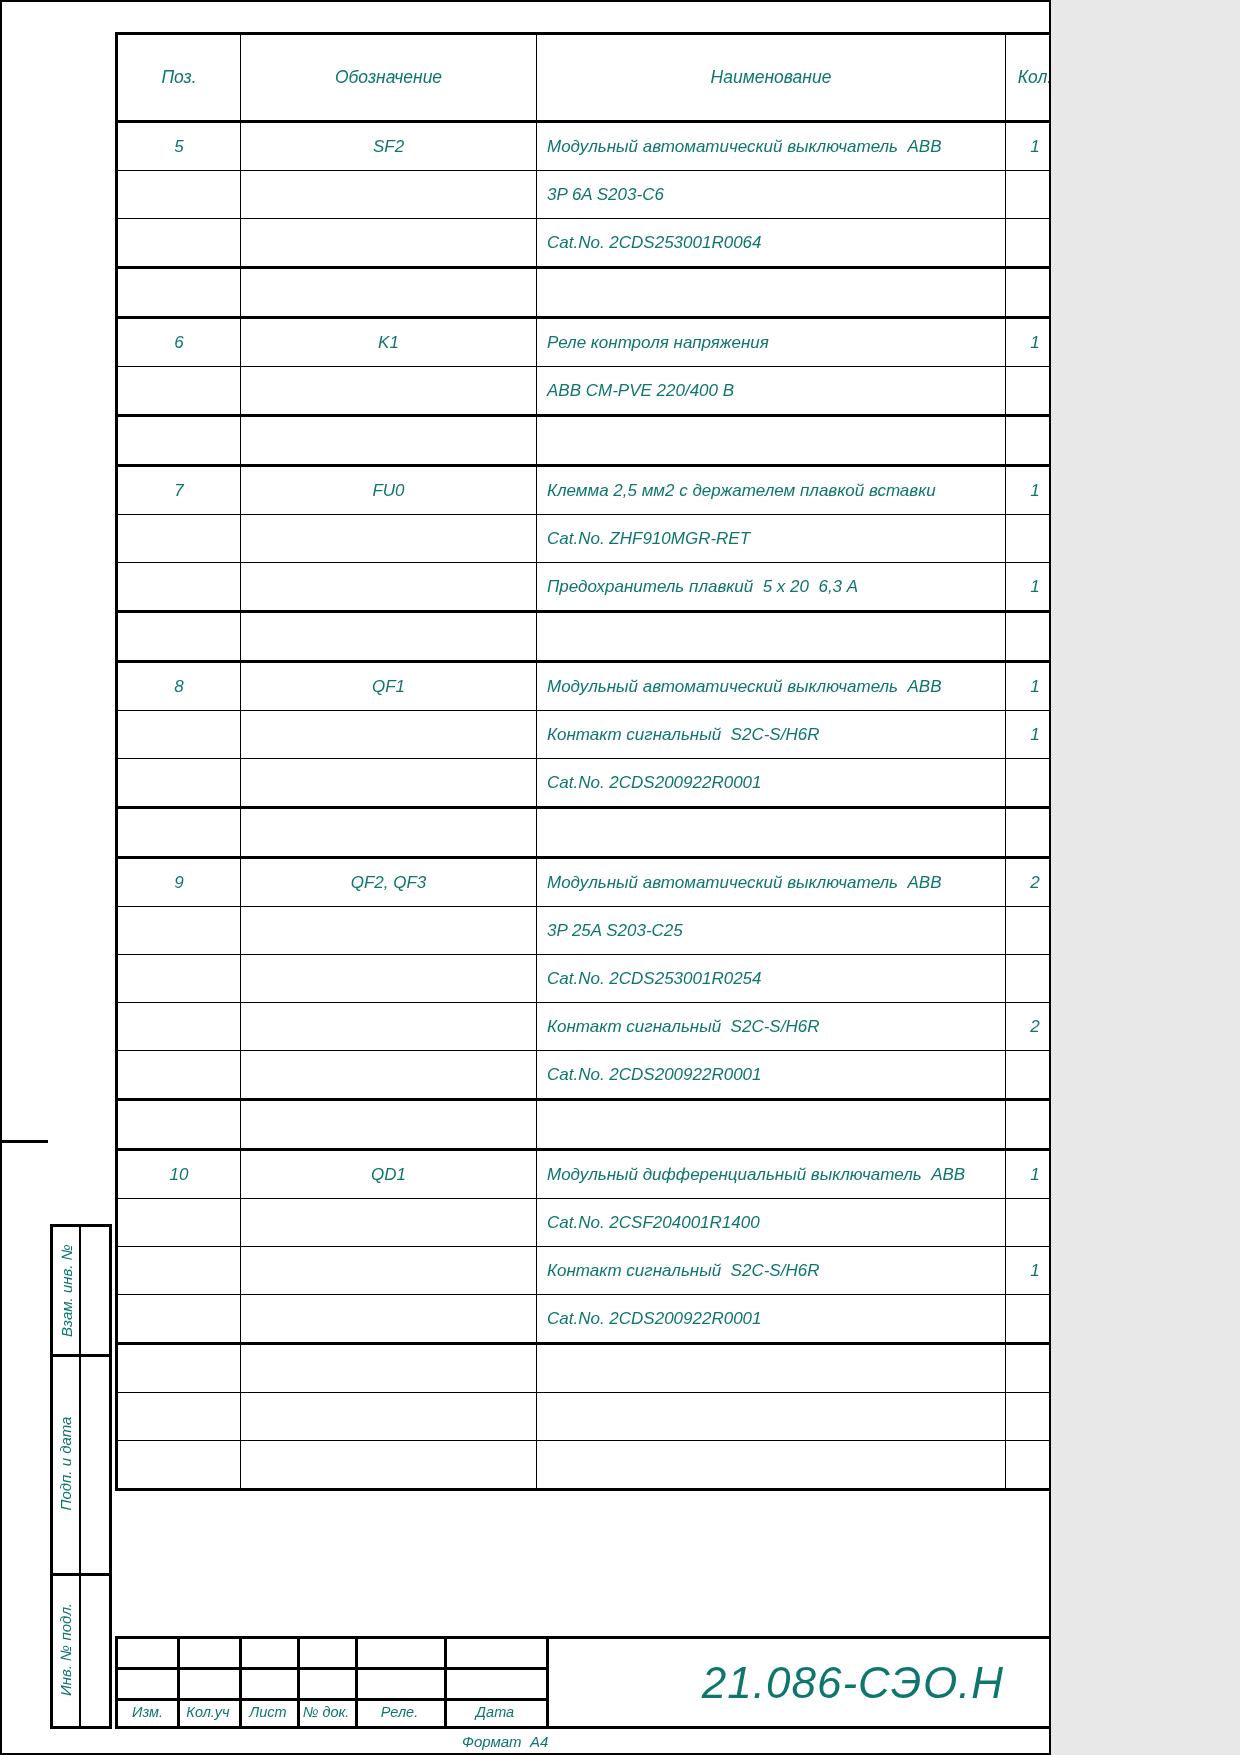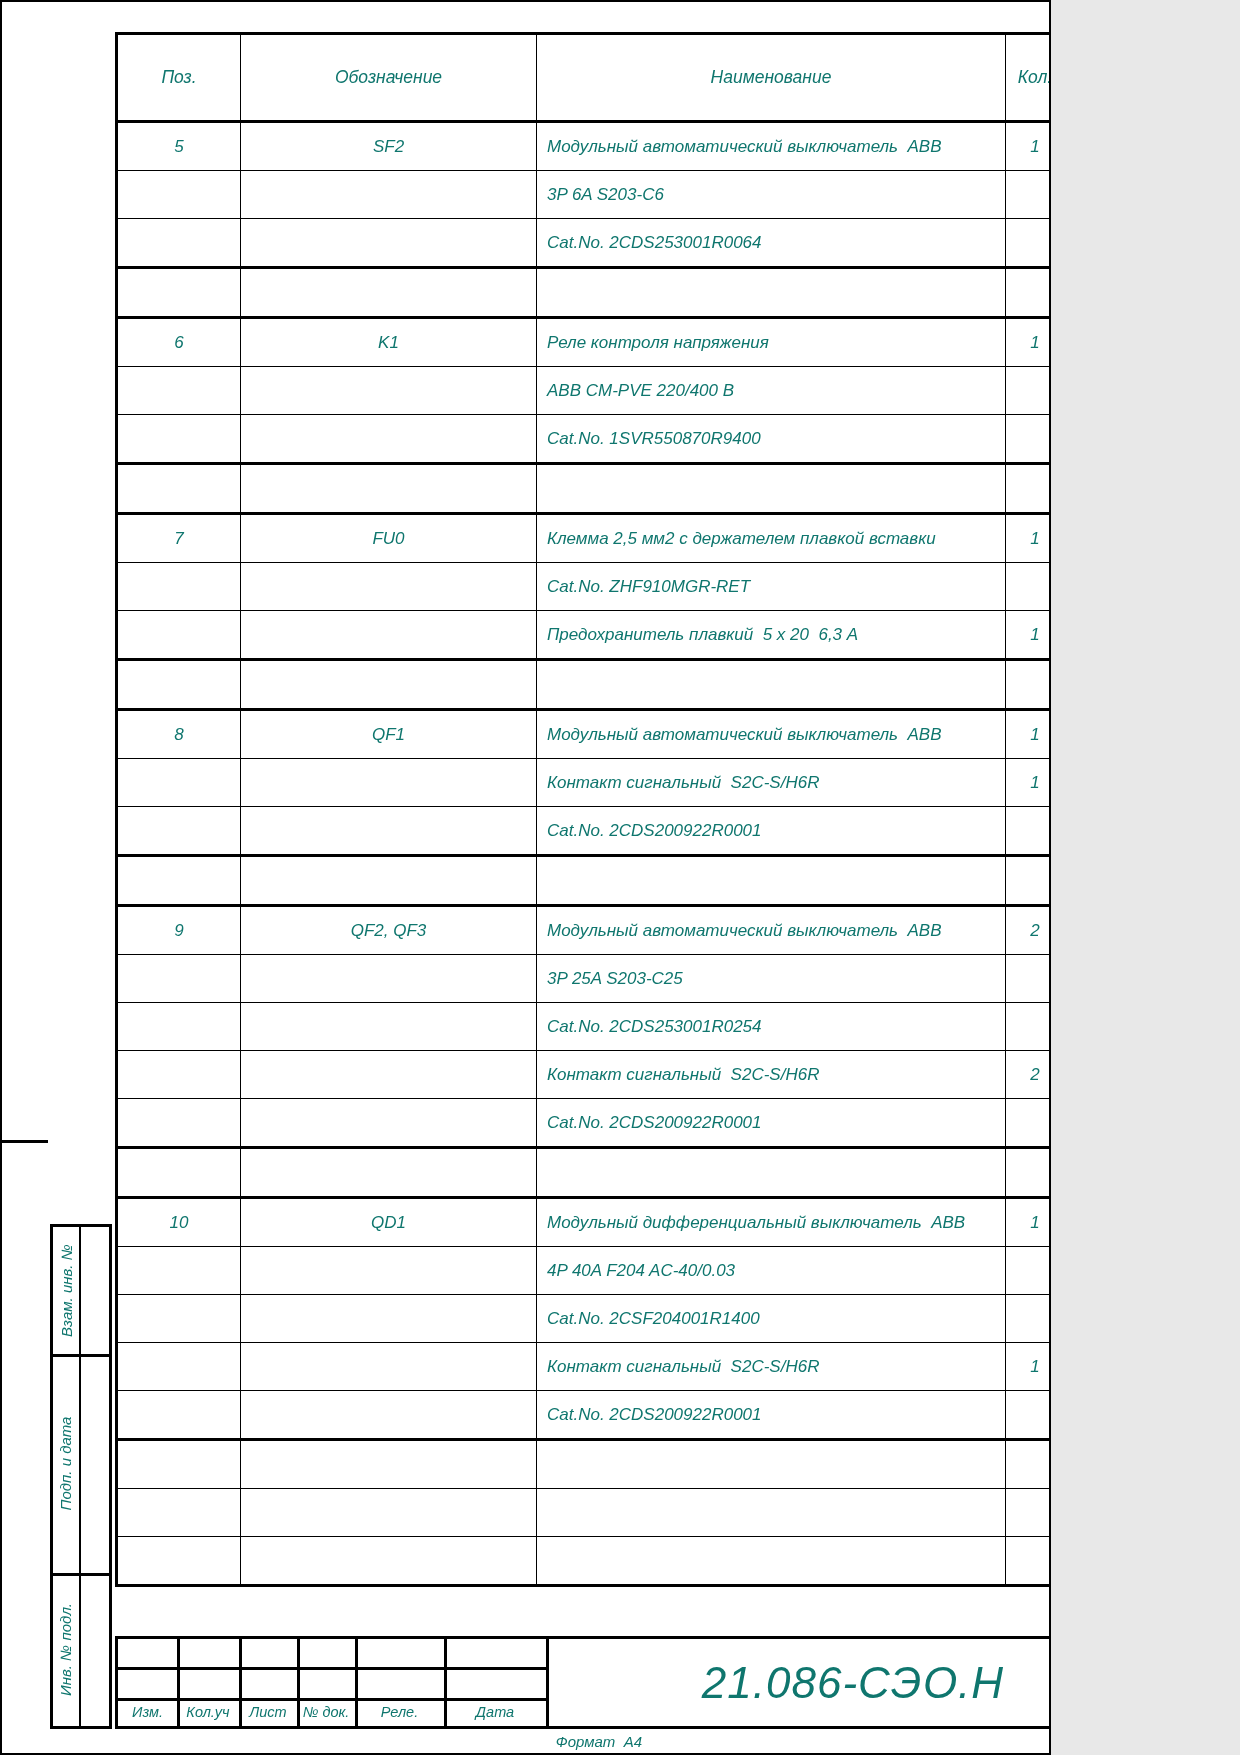--- a/index.html
+++ b/index.html
@@ -40,21 +40,21 @@
   .tb-v{position:absolute;top:0;width:2.6px;height:87px;background:#000;}
   .tb-h{position:absolute;height:2.6px;background:#000;}
   .tb-cell{position:absolute;display:flex;align-items:center;justify-content:center;white-space:nowrap;}
   .tb-label{font-size:14.5px;font-style:italic;}
   .docnum{font-size:44px;letter-spacing:1px;}
   .sheetlabel{font-size:15px;font-style:italic;}
   .sheetnum{font-size:18px;font-style:italic;}
   
   .fold-mark{position:absolute;left:0;top:1138px;width:46px;height:2.6px;background:#000;}
   .format-label{
-    position:absolute;left:460px;top:1731px;width:180px;text-align:right;
+    position:absolute;left:460px;top:1731px;width:180px;text-align:left;
     font-size:15px;white-space:pre;
   }
 </style>
 </head>
 <body>
 
 <div class="page">
 
   <table class="spec">
     <colgroup>
@@ -109,27 +109,20 @@
           <td class="c">1</td>
           <td class="l"></td>
         </tr>
         <tr>
           <td class="c"></td>
           <td class="c"></td>
           <td class="l name">ABB CM-PVE 220/400 В</td>
           <td class="c"></td>
           <td class="l"></td>
         </tr>
-        <tr>
-          <td class="c"></td>
-          <td class="c"></td>
-          <td class="l name">Cat.No. 1SVR550870R9400</td>
-          <td class="c"></td>
-          <td class="l"></td>
-        </tr>
         <tr class="tt">
           <td class="c"></td>
           <td class="c"></td>
           <td class="l name"></td>
           <td class="c"></td>
           <td class="l"></td>
         </tr>
         <tr class="tt">
           <td class="c">7</td>
           <td class="c">FU0</td>
@@ -226,27 +219,20 @@
           <td class="c"></td>
           <td class="l name"></td>
           <td class="c"></td>
           <td class="l"></td>
         </tr>
         <tr class="tt">
           <td class="c">10</td>
           <td class="c">QD1</td>
           <td class="l name">Модульный дифференциальный выключатель  ABB</td>
           <td class="c">1</td>
-          <td class="l"></td>
-        </tr>
-        <tr>
-          <td class="c"></td>
-          <td class="c"></td>
-          <td class="l name">4P 40A F204 AC-40/0.03</td>
-          <td class="c"></td>
           <td class="l"></td>
         </tr>
         <tr>
           <td class="c"></td>
           <td class="c"></td>
           <td class="l name">Cat.No. 2CSF204001R1400</td>
           <td class="c"></td>
           <td class="l"></td>
         </tr>
         <tr>

